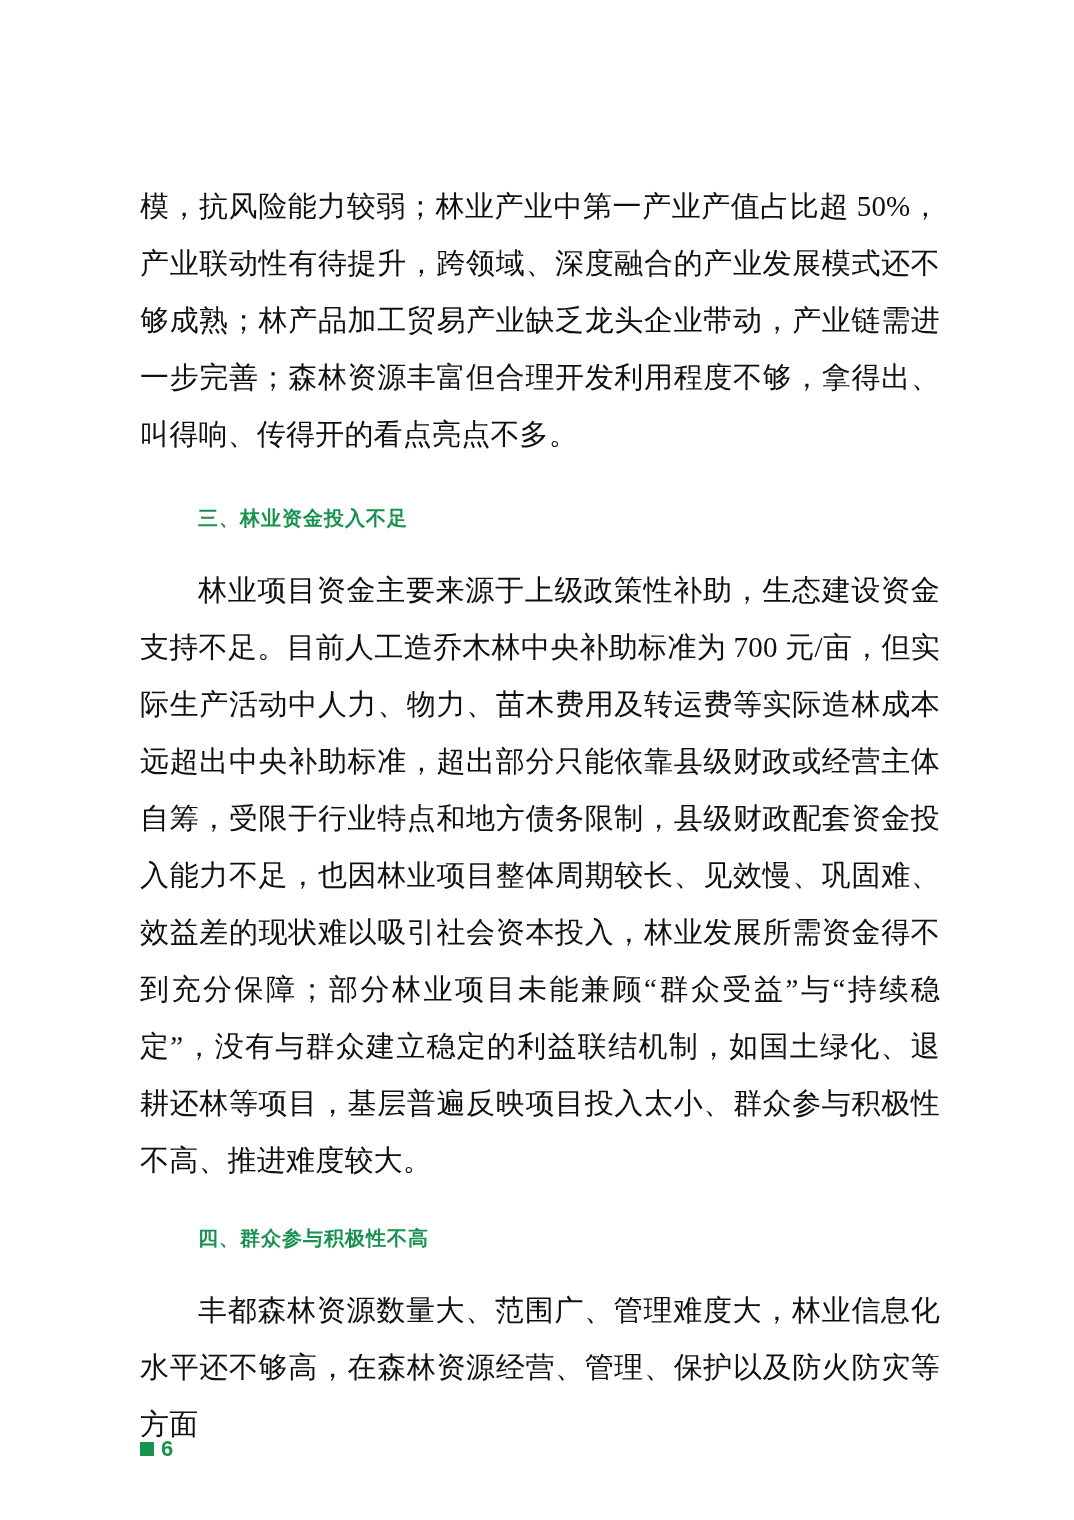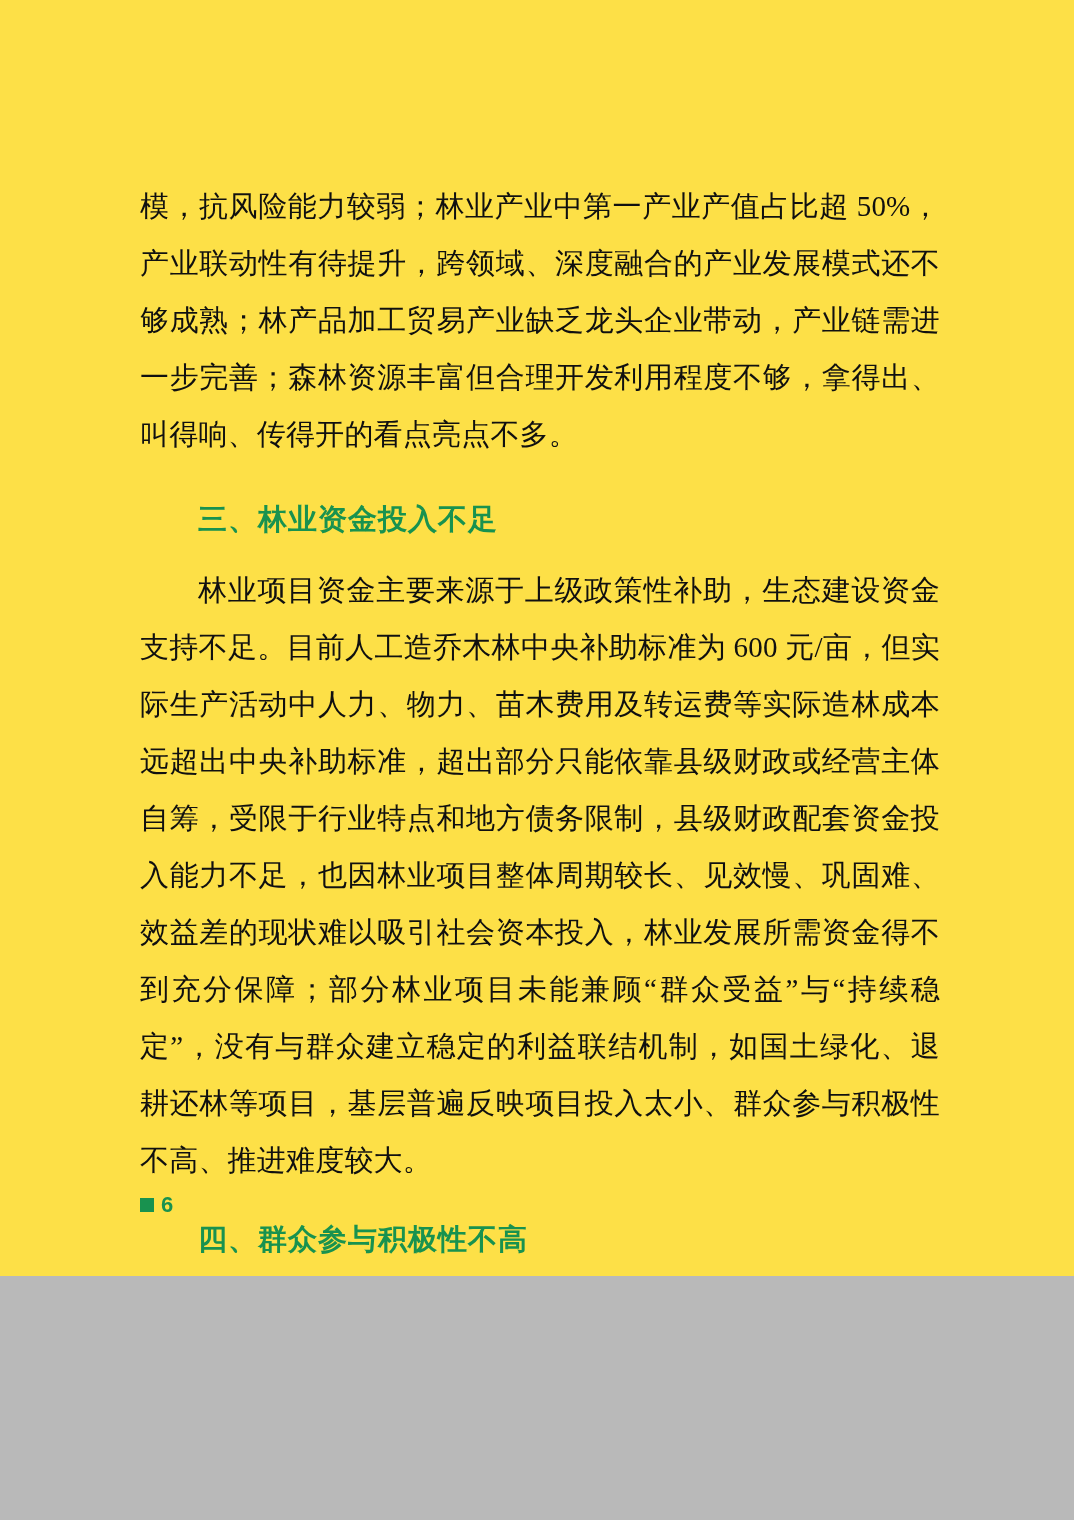--- a/index.html
+++ b/index.html
@@ -3,22 +3,22 @@
 <meta charset="utf-8">
 <style>
   html, body {
     margin: 0;
     padding: 0;
     background: #b9b9b9;
   }
   .page {
     position: relative;
     width: 1074px;
-    height: 1276px;
-    background: #fde047;
+    height: 1520px;
+    background: #ffffff;
     margin: 0 auto;
     overflow: hidden;
     font-family: "Liberation Serif", "DejaVu Serif", serif;
     box-sizing: border-box;
   }
   .content {
     position: absolute;
     left: 140px;
     top: 178px;
     width: 800px;
@@ -30,27 +30,27 @@
     color: #101010;
     text-align: justify;
     text-justify: inter-ideograph;
     letter-spacing: 0.2px;
   }
   p.body-par.indent {
     text-indent: 58px;
   }
   h2.section-head {
     margin: 22px 0 14px 0;
-    font-size: 29px;
+    font-size: 20px;
     line-height: 57px;
     font-weight: bold;
     color: #18924f;
     text-indent: 58px;
     letter-spacing: 1px;
-    font-family: Liberation Sans, sans-serif;
+    font-family: Liberation Mono, monospace;
   }
   .spacer-sm { height: 6px; }
   .footer {
     position: absolute;
     left: 140px;
     bottom: 58px;
     display: flex;
     align-items: center;
     gap: 7px;
   }
@@ -73,24 +73,25 @@
 <div class="page">
 
   <div class="content">
 
     <p class="body-par">模，抗风险能力较弱；林业产业中第一产业产值占比超 50%，产业联动性有待提升，跨领域、深度融合的产业发展模式还不够成熟；林产品加工贸易产业缺乏龙头企业带动，产业链需进一步完善；森林资源丰富但合理开发利用程度不够，拿得出、叫得响、传得开的看点亮点不多。</p>
 
     <div class="spacer-sm"></div>
 
     <h2 class="section-head">三、林业资金投入不足</h2>
 
-    <p class="body-par indent">林业项目资金主要来源于上级政策性补助，生态建设资金支持不足。目前人工造乔木林中央补助标准为 600 元/亩，但实际生产活动中人力、物力、苗木费用及转运费等实际造林成本远超出中央补助标准，超出部分只能依靠县级财政或经营主体自筹，受限于行业特点和地方债务限制，县级财政配套资金投入能力不足，也因林业项目整体周期较长、见效慢、巩固难、效益差的现状难以吸引社会资本投入，林业发展所需资金得不到充分保障；部分林业项目未能兼顾“群众受益”与“持续稳定”，没有与群众建立稳定的利益联结机制，如国土绿化、退耕还林等项目，基层普遍反映项目投入太小、群众参与积极性不高、推进难度较大。</p>
+    <p class="body-par indent">林业项目资金主要来源于上级政策性补助，生态建设资金支持不足。目前人工造乔木林中央补助标准为 700 元/亩，但实际生产活动中人力、物力、苗木费用及转运费等实际造林成本远超出中央补助标准，超出部分只能依靠县级财政或经营主体自筹，受限于行业特点和地方债务限制，县级财政配套资金投入能力不足，也因林业项目整体周期较长、见效慢、巩固难、效益差的现状难以吸引社会资本投入，林业发展所需资金得不到充分保障；部分林业项目未能兼顾“群众受益”与“持续稳定”，没有与群众建立稳定的利益联结机制，如国土绿化、退耕还林等项目，基层普遍反映项目投入太小、群众参与积极性不高、推进难度较大。</p>
 
     <h2 class="section-head">四、群众参与积极性不高</h2>
 
+    <p class="body-par indent">丰都森林资源数量大、范围广、管理难度大，林业信息化水平还不够高，在森林资源经营、管理、保护以及防火防灾等方面</p>
 
   </div>
 
   <div class="footer">
     <span class="footer-square"></span>
     <span class="footer-num">6</span>
   </div>
 
 </div>
 

